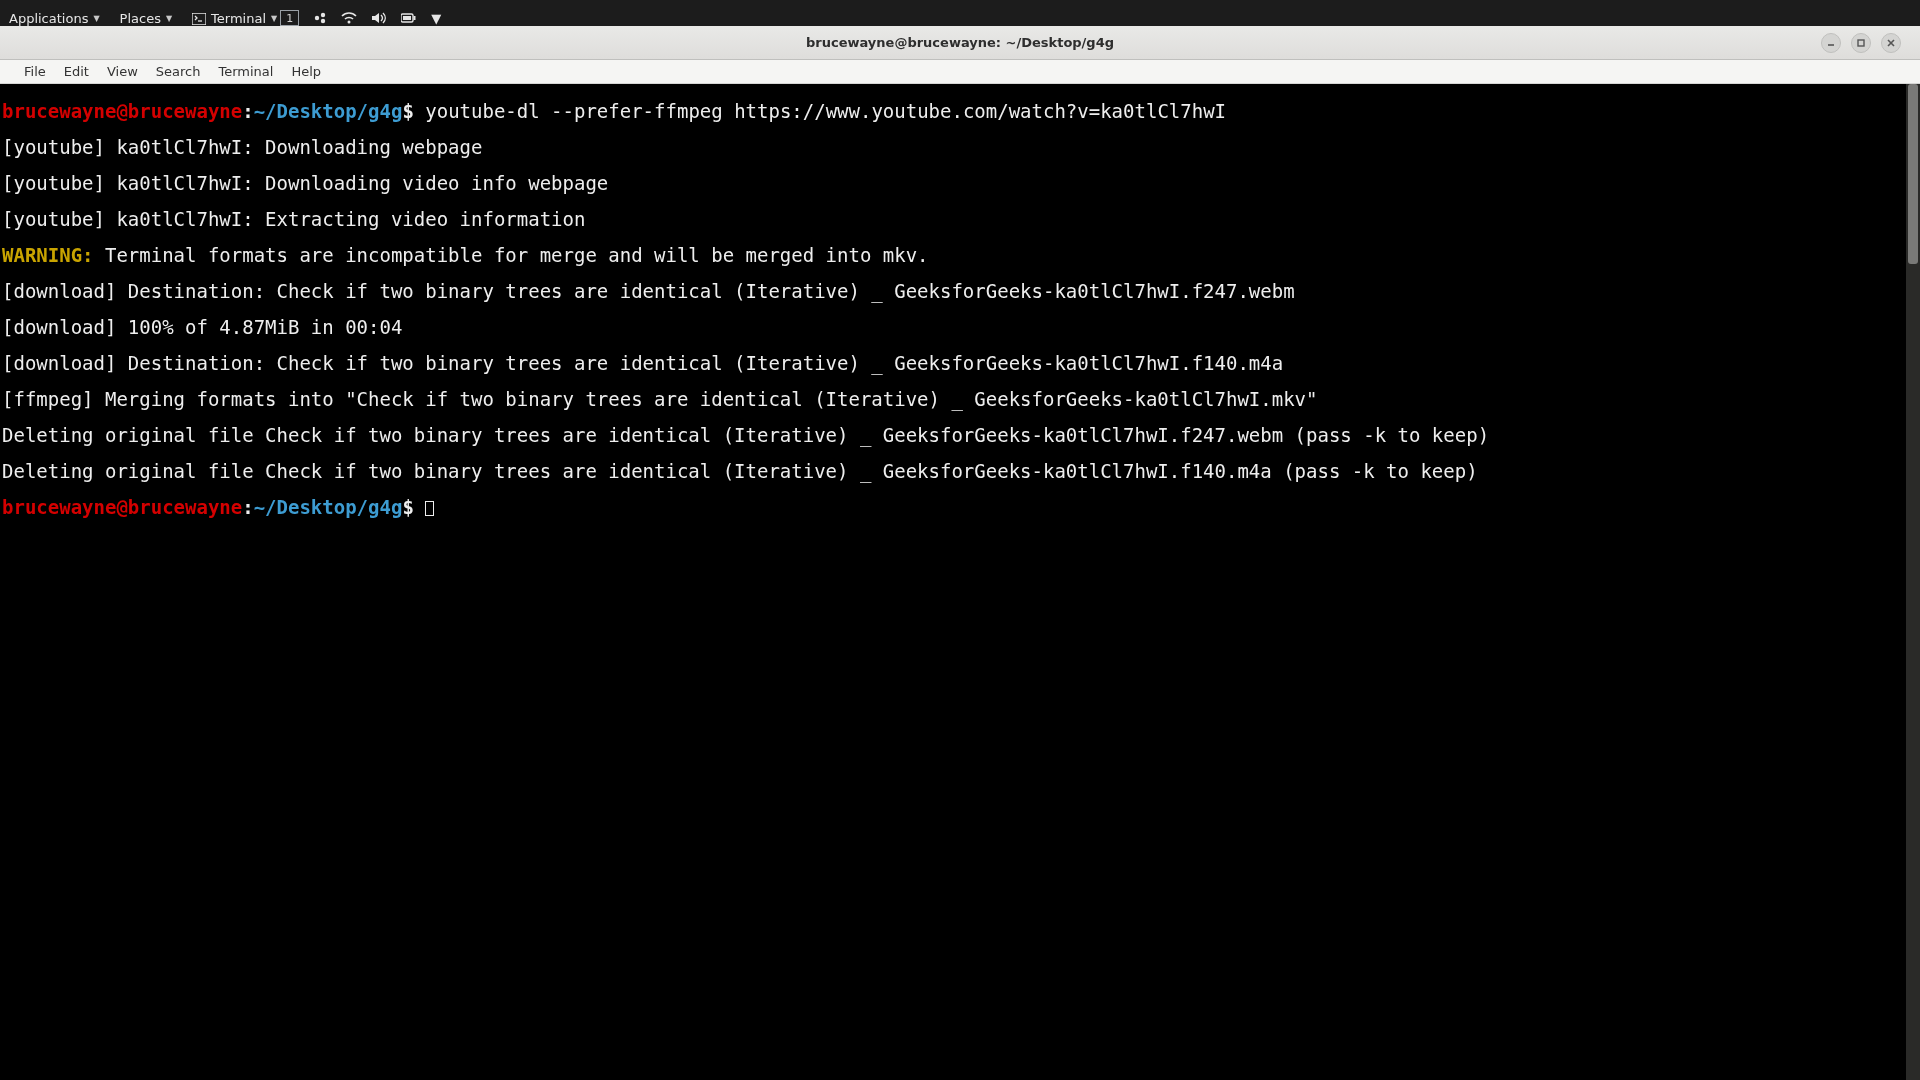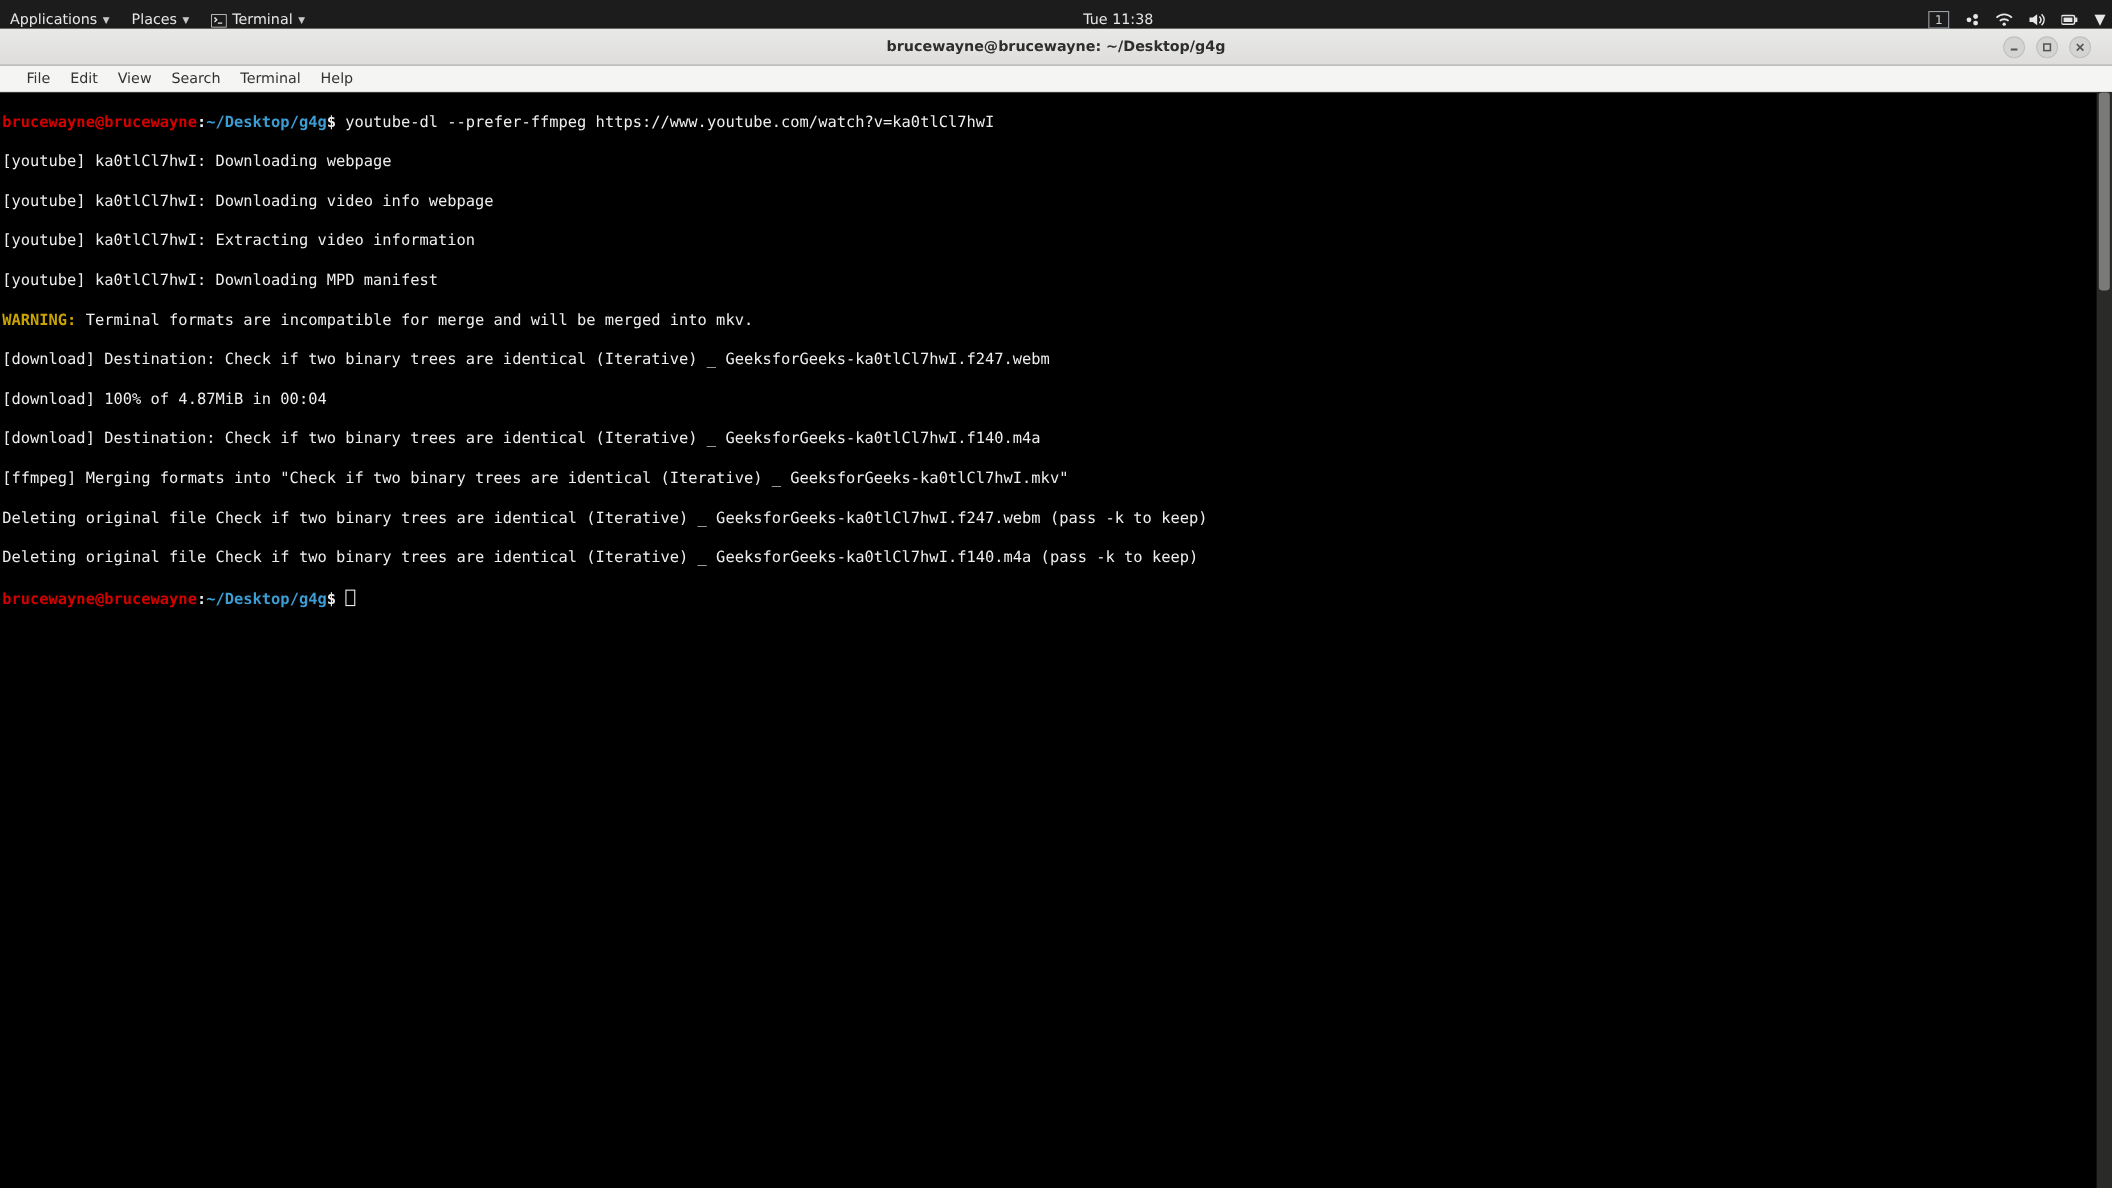--- a/index.html
+++ b/index.html
@@ -18,21 +18,21 @@
   .titlebar .winbtns { grid-column:3; justify-self:end; display:flex; gap:10px; }
   .winbtn { width:20px; height:20px; border-radius:50%; background:#d4d4d2; border:1px solid #c0c0be; display:flex; align-items:center; justify-content:center; color:#555; cursor:pointer; }
   .winbtn svg { display:block; }
   
   .menubar { height:24px; background:#f5f5f3; display:flex; align-items:center; gap:2px; padding:0 16px; font-size:13px; color:#333; border-bottom:1px solid #d6d6d4; }
   .menubar .item { padding:2px 8px; cursor:pointer; }
   
   .termwrap { position:relative; height:calc(1080px - 26px - 34px - 24px); background:#000; }
   .scrollbar { position:absolute; right:0; top:0; width:14px; height:100%; background:#2a2a28; }
   .scrollbar .thumb { position:absolute; left:2px; right:2px; top:0; height:180px; background:#7a7a78; border-radius:3px; }
-  .term { font-family:"DejaVu Sans Mono","Liberation Mono",monospace; font-size:14px; line-height:18px; color:#eeeeee; white-space:pre; padding:0 2px; }
+  .term { font-family:"DejaVu Sans Mono","Liberation Mono",monospace; font-size:19px; line-height:18px; color:#eeeeee; white-space:pre; padding:0 2px; }
   .user { color:#d40000; font-weight:bold; }
   .colon { color:#eeeeee; font-weight:bold; }
   .path { color:#3d9cd2; font-weight:bold; }
   .dollar { color:#eeeeee; font-weight:bold; }
   .cmd { color:#eeeeee; }
   .warn { color:#c9a400; font-weight:bold; }
   .cursor { display:inline-block; width:9px; height:15px; border:1px solid #eeeeee; transform:translateY(2px); }
 </style>
 </head>
 <body>
@@ -51,23 +51,20 @@
       <span>
         <svg width="14" height="12" viewBox="0 0 14 12">
             <rect x="0" y="0" width="14" height="12" rx="1" fill="none" stroke="#e6e6e6" stroke-width="1.3"></rect>
             <path d="M3 3 L5 5 L3 7" fill="none" stroke="#e6e6e6" stroke-width="1.3"></path>
             <line x1="6" y1="8" x2="10" y2="8" stroke="#e6e6e6" stroke-width="1.3"></line>
           </svg>
       </span>
       <span>Terminal</span>
       <span class="tri">▼</span>
     </div>
-  </div>
-  <div class="center">
-    <span>Tue 11:38</span>
   </div>
   <div class="right">
     <span class="boxnum">
         <span>1</span>
       </span>
     <span>
       <svg width="14" height="14" viewBox="0 0 14 14">
           <circle cx="4" cy="7" r="2.2" fill="#e6e6e6"></circle>
           <circle cx="10" cy="4" r="2.2" fill="#e6e6e6"></circle>
           <circle cx="10" cy="10" r="2.2" fill="#e6e6e6"></circle>
@@ -129,21 +126,20 @@
   <div class="item"><span>Terminal</span></div>
   <div class="item"><span>Help</span></div>
 </div>
 
 <div class="termwrap">
   <div class="term">
 <div><span class="user">brucewayne@brucewayne</span><span class="colon">:</span><span class="path">~/Desktop/g4g</span><span class="dollar">$</span><span class="cmd"> youtube-dl --prefer-ffmpeg https://www.youtube.com/watch?v=ka0tlCl7hwI</span></div>
 <div>[youtube] ka0tlCl7hwI: Downloading webpage</div>
 <div>[youtube] ka0tlCl7hwI: Downloading video info webpage</div>
 <div>[youtube] ka0tlCl7hwI: Extracting video information</div>
-<div>[youtube] ka0tlCl7hwI: Downloading MPD manifest</div>
 <div><span class="warn">WARNING:</span><span> Terminal formats are incompatible for merge and will be merged into mkv.</span></div>
 <div>[download] Destination: Check if two binary trees are identical (Iterative) _ GeeksforGeeks-ka0tlCl7hwI.f247.webm</div>
 <div>[download] 100% of 4.87MiB in 00:04</div>
 <div>[download] Destination: Check if two binary trees are identical (Iterative) _ GeeksforGeeks-ka0tlCl7hwI.f140.m4a</div>
 <div>[ffmpeg] Merging formats into "Check if two binary trees are identical (Iterative) _ GeeksforGeeks-ka0tlCl7hwI.mkv"</div>
 <div>Deleting original file Check if two binary trees are identical (Iterative) _ GeeksforGeeks-ka0tlCl7hwI.f247.webm (pass -k to keep)</div>
 <div>Deleting original file Check if two binary trees are identical (Iterative) _ GeeksforGeeks-ka0tlCl7hwI.f140.m4a (pass -k to keep)</div>
 <div><span class="user">brucewayne@brucewayne</span><span class="colon">:</span><span class="path">~/Desktop/g4g</span><span class="dollar">$</span><span class="cmd"> </span><span class="cursor"></span></div>
   </div>
   <div class="scrollbar">

